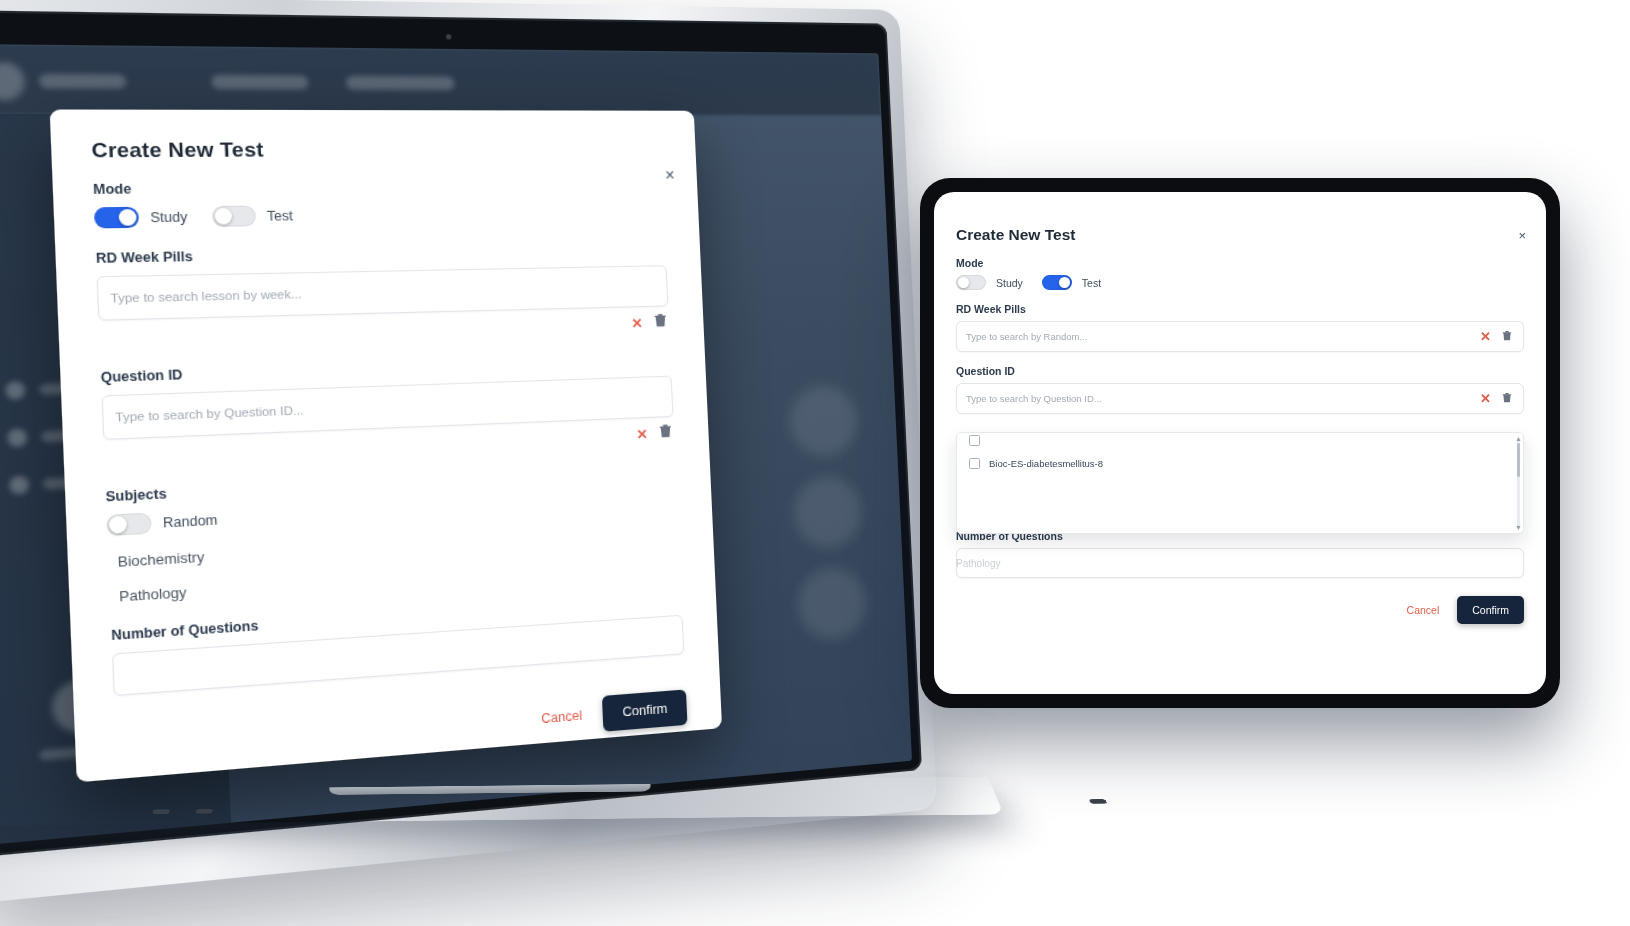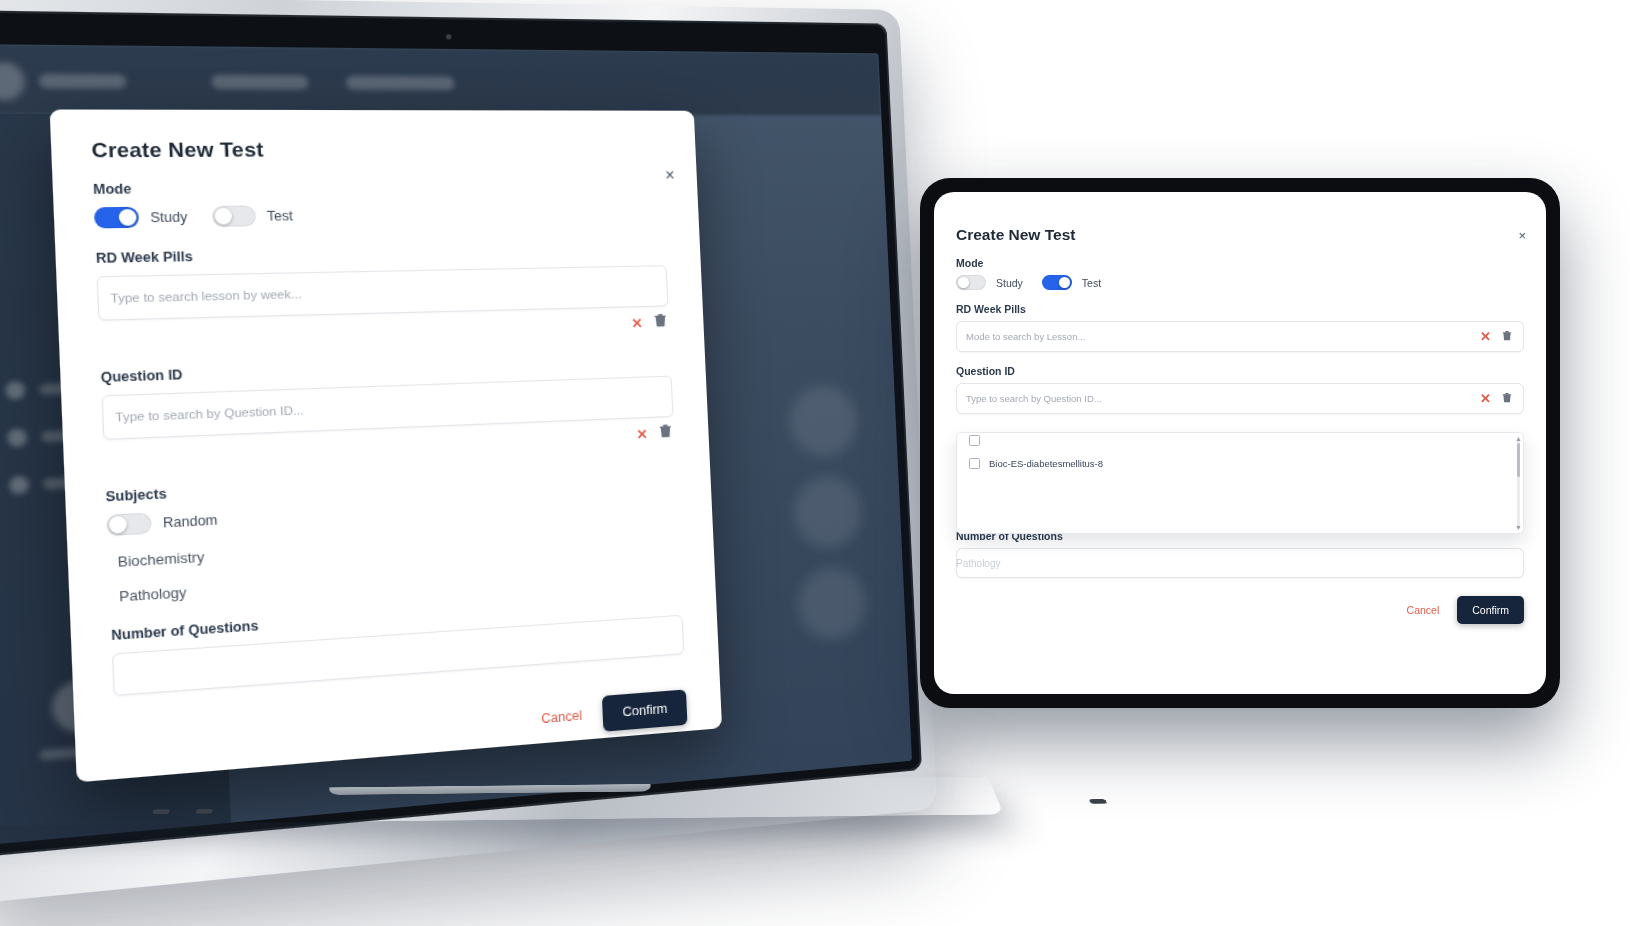--- a/index.html
+++ b/index.html
@@ -264,21 +264,21 @@
             </span>
           <span class="sw-text">Study</span>
           <span class="sw on">
               <i class="knob"></i>
             </span>
           <span class="sw-text">Test</span>
         </div>
 
         <div class="f-label">RD Week Pills</div>
         <div class="inp">
-          <span class="ph">Mode to search by Lesson...</span>
+          <span class="ph">Type to search by Random...</span>
           <span class="row-icons">
             <span class="ic-x">✕</span>
             <span class="ic-trash">
               <svg width="10" height="11" viewBox="0 0 14 15">
                   <path d="M2 4h10l-.9 10.1H2.9L2 4z" fill="#6b7280"></path>
                   <rect x="4.6" y="1.2" width="4.8" height="2" rx=".6" fill="#6b7280"></rect>
                   <rect x="1" y="3" width="12" height="1.4" rx=".7" fill="#6b7280"></rect>
                 </svg>
             </span>
           </span>

